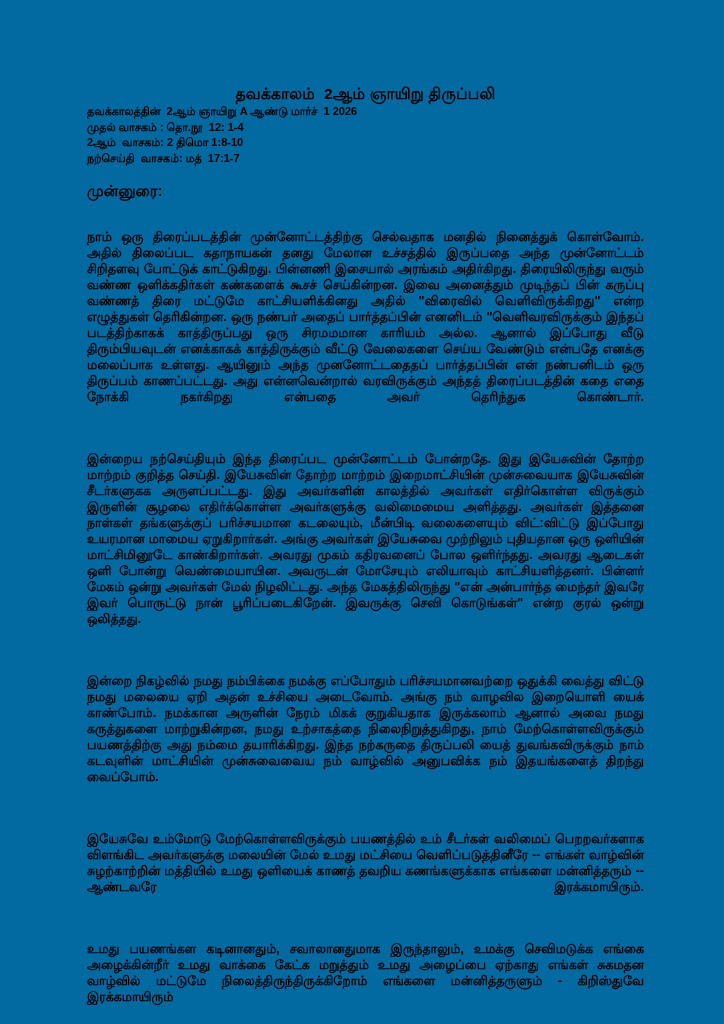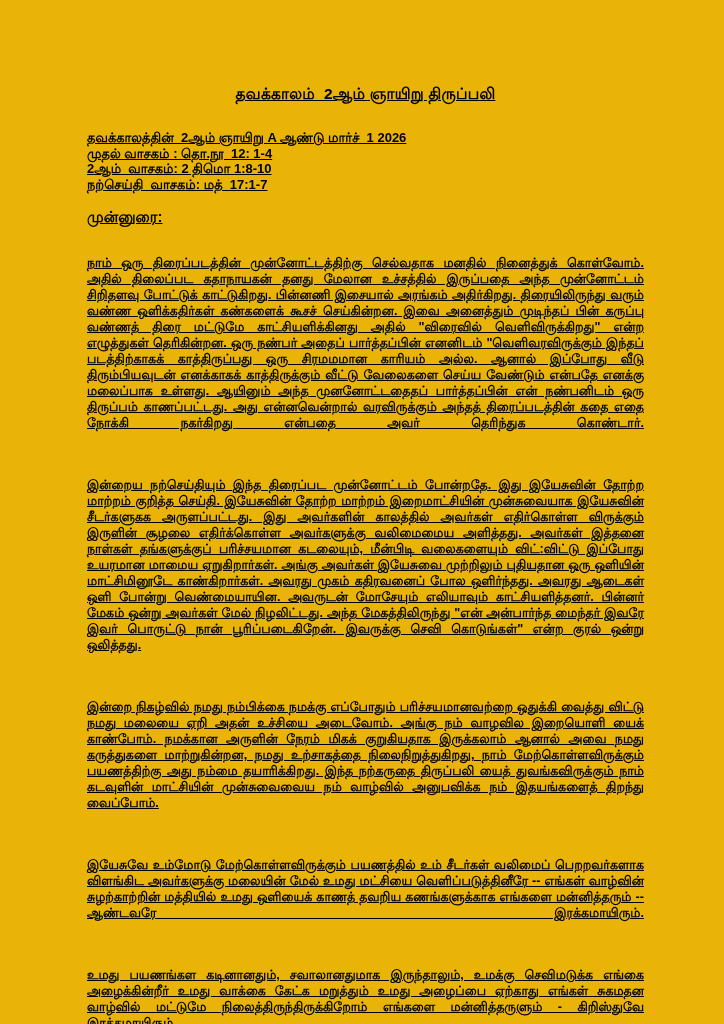--- a/index.html
+++ b/index.html
@@ -13,24 +13,23 @@
     height: 1024px;
     font-family: "Liberation Sans", "DejaVu Sans", sans-serif;
     color: #000000;
     -webkit-font-smoothing: none;
   }
 
   .page {
     box-sizing: border-box;
     width: 724px;
     height: 1024px;
-    background: #eab308;
+    background: #0369a1;
     padding: 84px 80px 0 87px;
     position: relative;
-    text-decoration: underline;
   }
 
   
   .title-block {
     text-align: center;
     margin: 0 0 0 0;
   }
   .title-line-1 {
     font-size: 15.5px;
     font-weight: bold;
@@ -42,22 +41,22 @@
     font-size: 15.5px;
     font-weight: bold;
     line-height: 21px;
     letter-spacing: 0.2px;
     white-space: pre;
     margin-top: 1px;
   }
 
   
   .ref-block {
-    margin-top: 26px;
-    font-size: 13px;
+    margin-top: 0;
+    font-size: 11px;
     font-weight: bold;
     line-height: 15.5px;
   }
   .ref-line {
     white-space: pre;
   }
 
   
   .section-heading {
     font-size: 15px;

